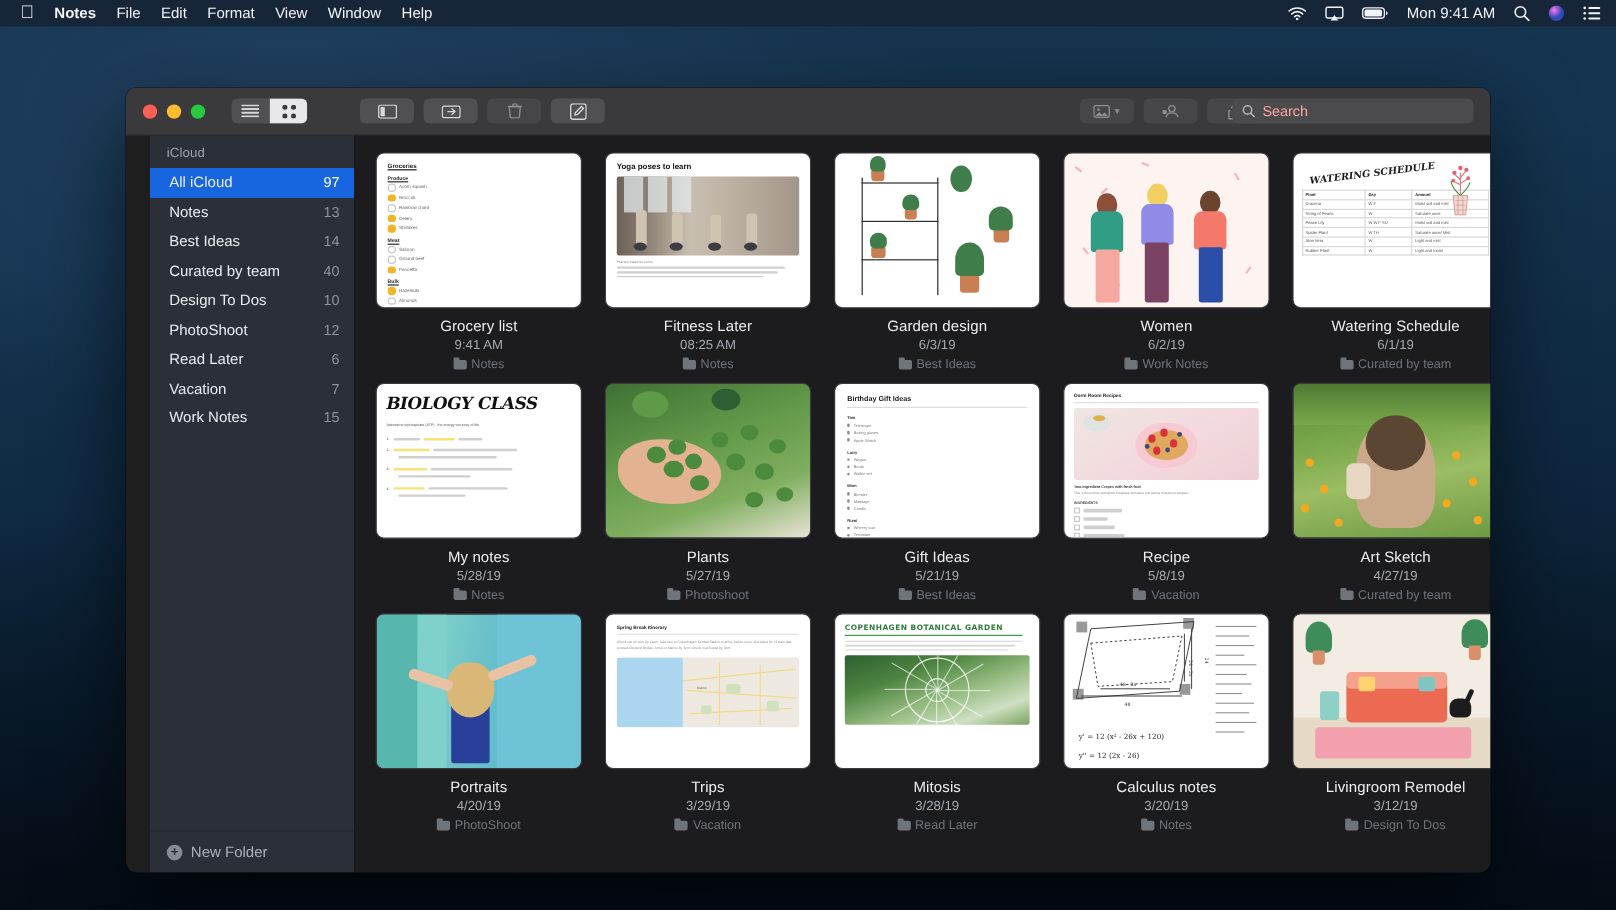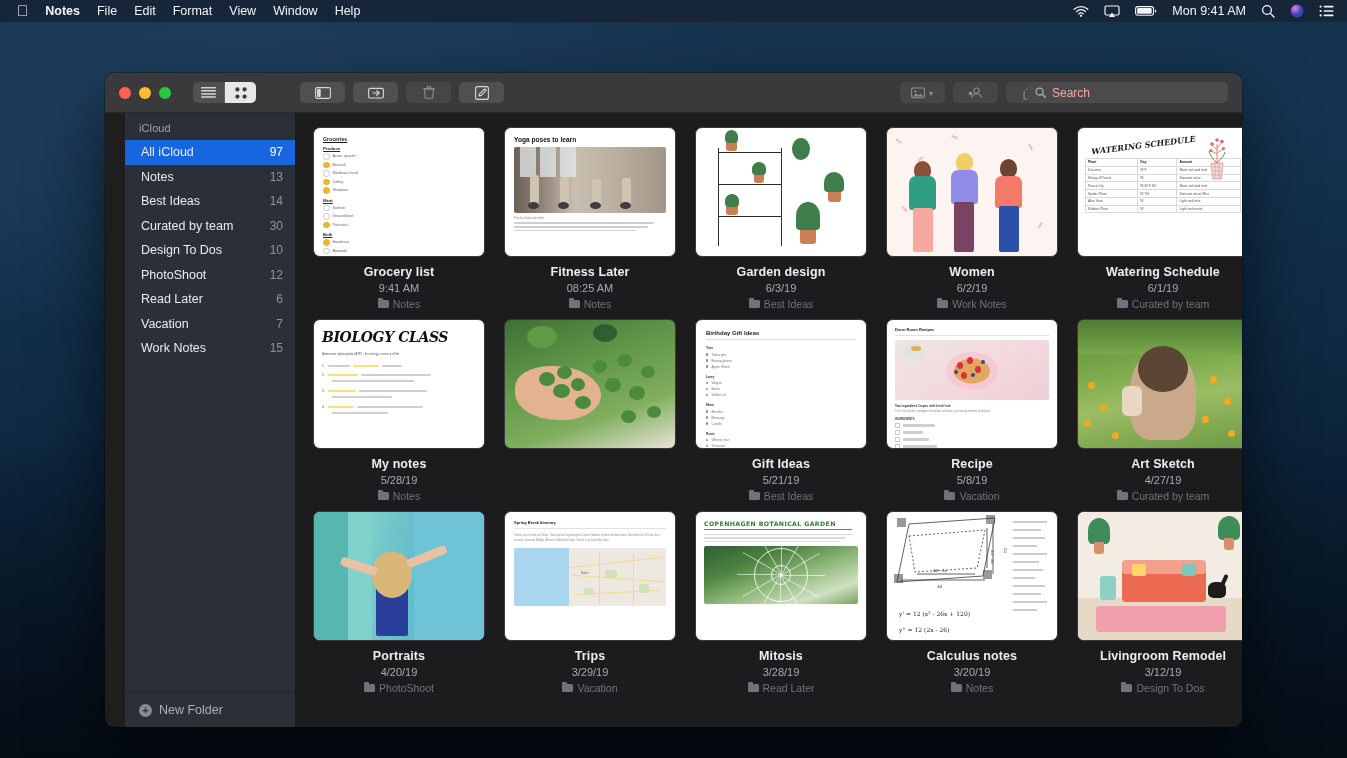--- a/index.html
+++ b/index.html
@@ -127,21 +127,21 @@
     display:grid;grid-template-columns:repeat(5,172px);
     column-gap:19px;row-gap:9px;
     padding-left:17px;
   }
   .card{width:172px;}
   .thumb{
     width:170px;height:128px;border-radius:7px;overflow:hidden;
     background:#fff;border:1px solid #3a3a3c;position:relative;
   }
   .meta{text-align:center;padding-top:8px;}
-  .c-title{font-size:12.5px;color:#eceef0;font-weight:bold;letter-spacing:.1px;}
+  .c-title{font-size:12.5px;color:#eceef0;font-weight:normal;letter-spacing:.1px;}
   .c-date{font-size:11px;color:#a6abb2;padding-top:3px;}
   .c-folder{
     font-size:10.5px;color:#6f747b;padding-top:4px;
     display:flex;align-items:center;justify-content:center;gap:4px;
   }
   .fldr{
     width:11px;height:8px;border-radius:1.5px;background:#6f747b;
     position:relative;flex:0 0 11px;
   }
   .fldr:before{
@@ -444,21 +444,21 @@
         <div class="sb-item">
           <span class="nm">Notes</span>
           <span class="ct">13</span>
         </div>
         <div class="sb-item">
           <span class="nm">Best Ideas</span>
           <span class="ct">14</span>
         </div>
         <div class="sb-item">
           <span class="nm">Curated by team</span>
-          <span class="ct">30</span>
+          <span class="ct">40</span>
         </div>
         <div class="sb-item">
           <span class="nm">Design To Dos</span>
           <span class="ct">10</span>
         </div>
         <div class="sb-item">
           <span class="nm">PhotoShoot</span>
           <span class="ct">12</span>
         </div>
         <div class="sb-item">
@@ -776,20 +776,28 @@
             <div class="leaf" style="left:88px;top:40px;width:14px;height:13px"></div>
             <div class="leaf" style="left:100px;top:58px;width:16px;height:14px"></div>
             <div class="leaf" style="left:112px;top:34px;width:15px;height:13px"></div>
             <div class="leaf" style="left:124px;top:66px;width:16px;height:14px"></div>
             <div class="leaf" style="left:136px;top:46px;width:14px;height:12px"></div>
             <div class="leaf" style="left:116px;top:90px;width:15px;height:13px"></div>
             <div class="leaf" style="left:142px;top:86px;width:14px;height:12px"></div>
             <div class="leaf" style="left:22px;top:6px;width:30px;height:22px;background:#5f9a46"></div>
             <div class="leaf" style="left:88px;top:4px;width:24px;height:18px;background:#2f5e33"></div>
           </div>
+          <div class="meta">
+            <div class="c-title">Plants</div>
+            <div class="c-date">5/27/19</div>
+            <div class="c-folder">
+                <span class="fldr"></span>
+                <span>Photoshoot</span>
+              </div>
+          </div>
         </div>
 
         <div class="card">
           <div class="thumb">
             <div class="pad" style="padding:10px 10px">
               <div class="gi-h">Birthday Gift Ideas</div>
               <div style="margin-top:6px">
                 <div style="font-size:3.4px;font-weight:bold;color:#333">Tom</div>
                 <div class="t-row" style="margin-top:2.5px">
                     <span class="bullet"></span>

